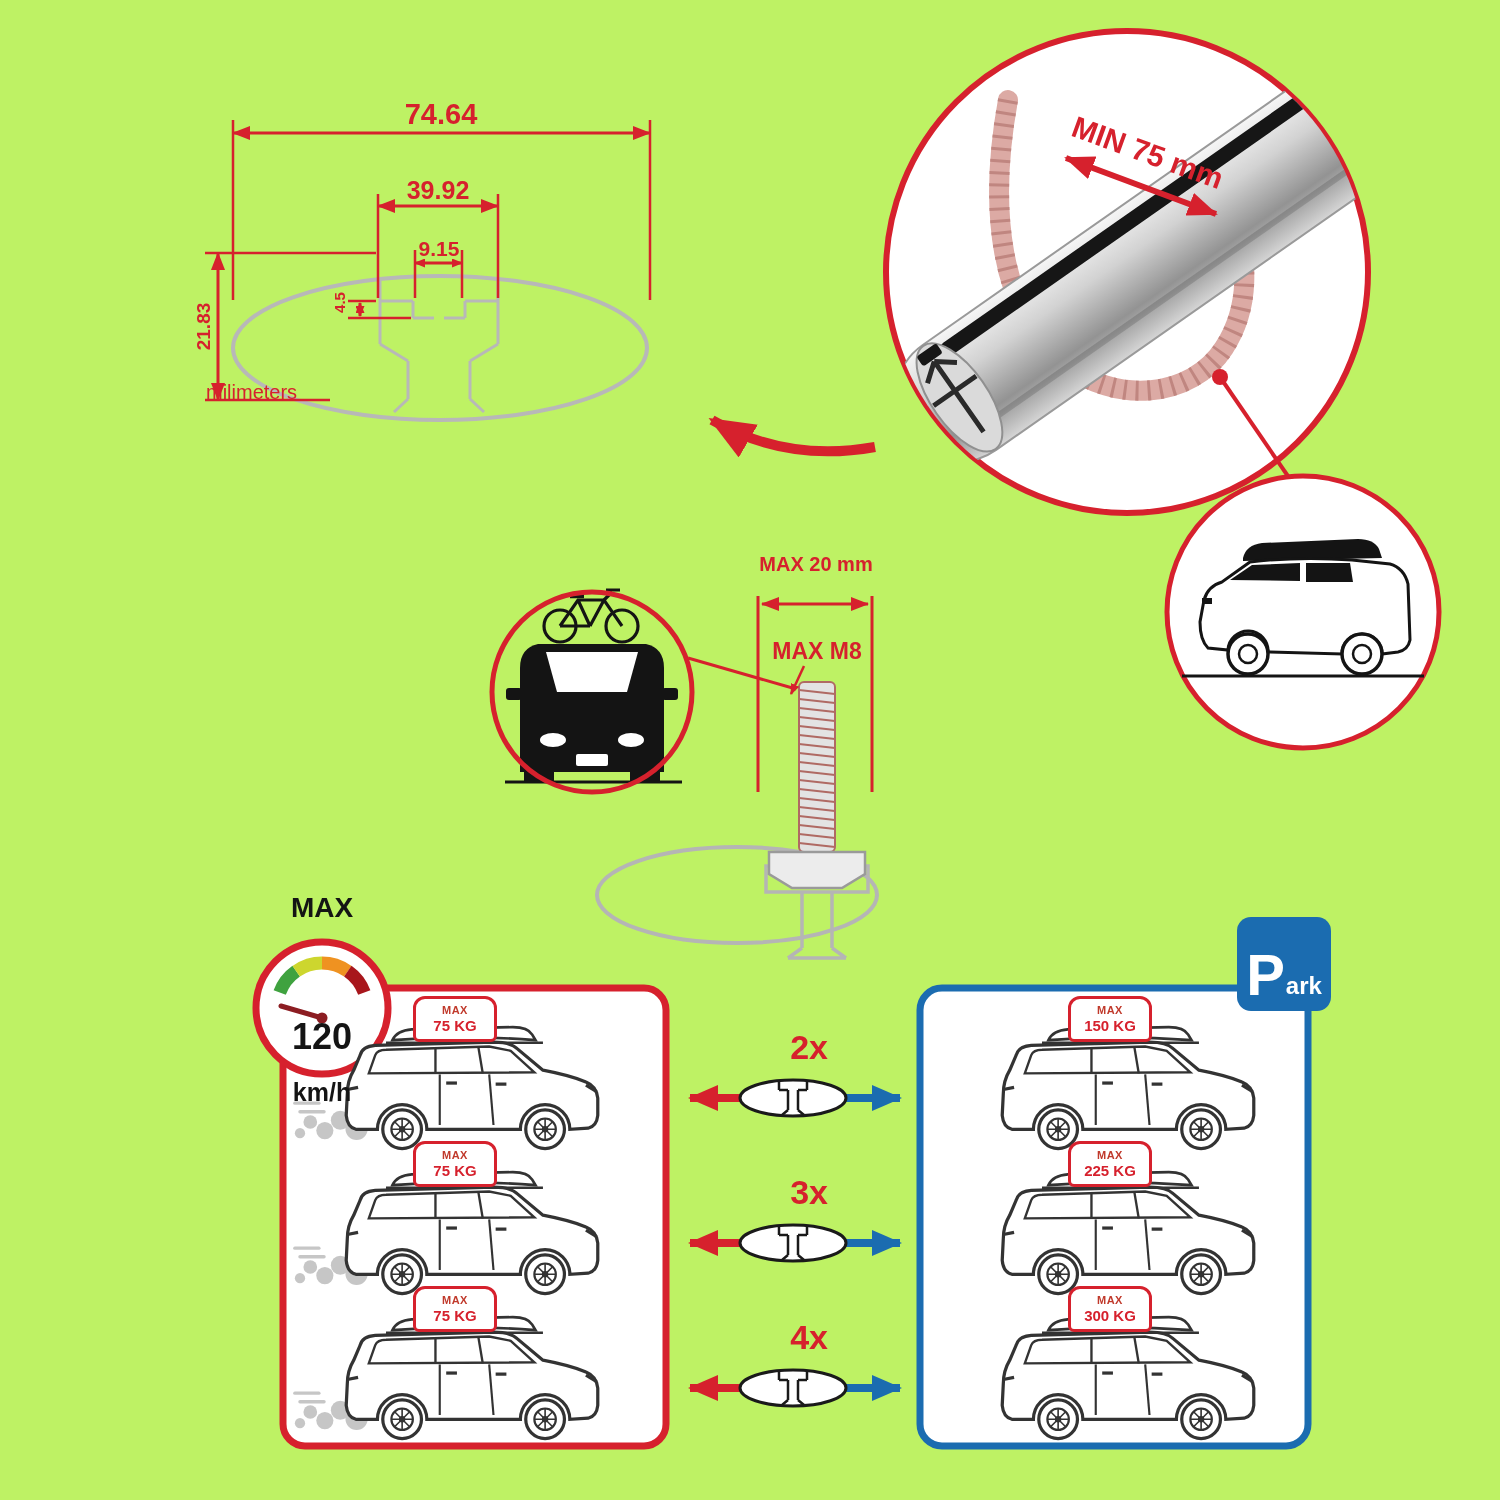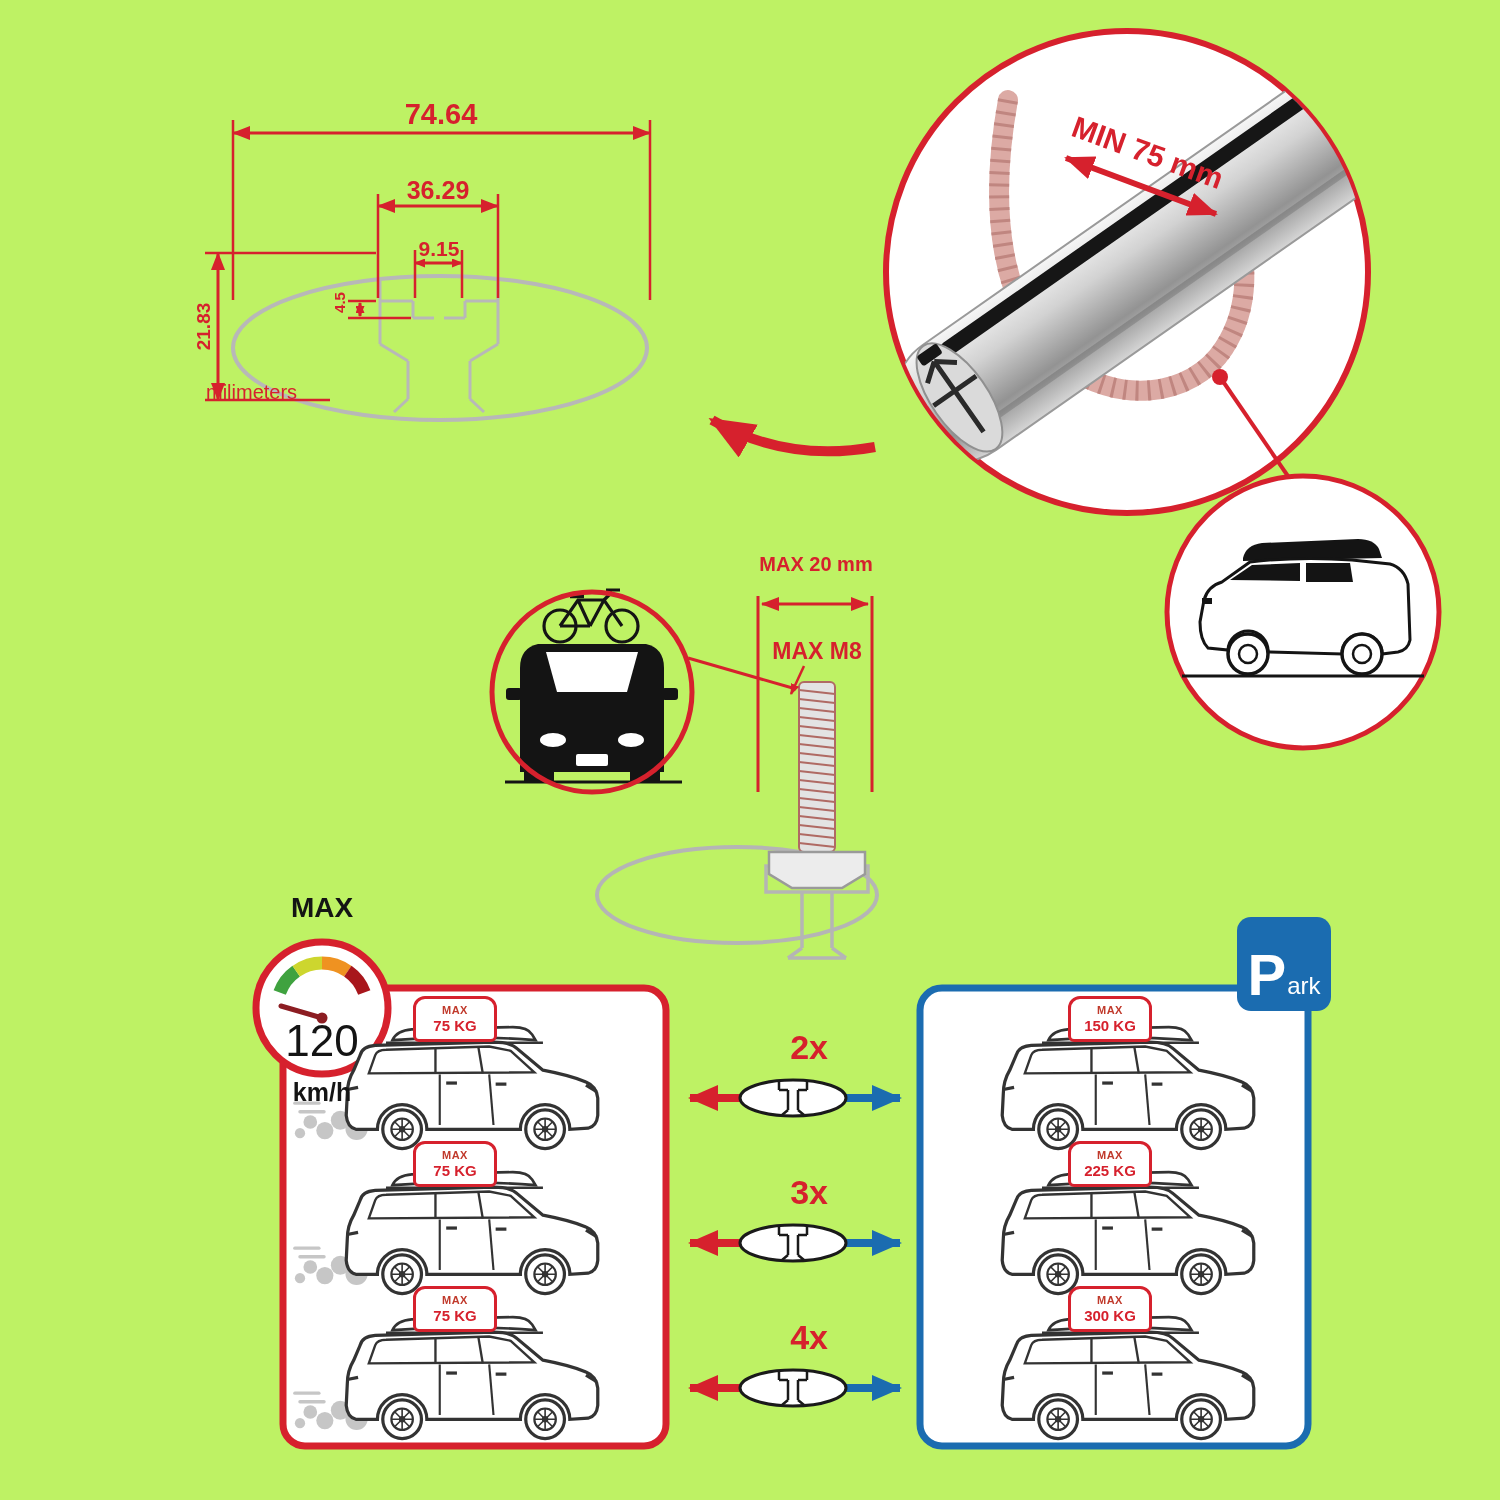--- a/index.html
+++ b/index.html
@@ -5,21 +5,21 @@
   html,body{margin:0;padding:0;background:#fff;}
   .canvas{position:relative;width:1500px;height:1500px;background:#bef264;overflow:hidden;font-family:"Liberation Sans",sans-serif;}
   .layer{position:absolute;left:0;top:0;}
   .t{position:absolute;line-height:1;white-space:nowrap;font-family:"Liberation Sans",sans-serif;}
   .red{color:#d6212d;}
   .blk{color:#141414;}
   .c{text-align:center;}
   .park{position:absolute;left:1237px;top:917px;width:94px;height:94px;background:#1b6cb0;border-radius:14px;
         display:flex;align-items:flex-end;justify-content:center;padding-bottom:12px;box-sizing:border-box;color:#fff;}
   .park-p{font-size:58px;font-weight:800;line-height:.85;}
-  .park-ark{font-size:24px;font-weight:400;margin-left:1px;line-height:1.1;text-align:center;}
+  .park-ark{font-size:24px;font-weight:700;margin-left:1px;line-height:1.1;text-align:center;}
   .load-sign{position:absolute;width:84px;height:46px;border:3px solid #d6212d;border-radius:12px 12px 6px 6px;background:#fff;
         display:flex;flex-direction:column;align-items:center;justify-content:center;gap:1px;box-sizing:border-box;}
   .ls1{font-size:11px;font-weight:700;color:#c0392b;letter-spacing:.5px;}
   .ls2{font-size:15px;font-weight:800;color:#d6212d;}
   .mult{position:absolute;width:70px;text-align:right;font-size:34px;font-weight:800;color:#d6212d;}
 </style>
 </head>
 <body>
 
 <div class="canvas">
@@ -234,33 +234,33 @@
   </g>
 
   <g>
     <use href="#suv" x="988" y="1025" width="280" height="129"></use>
     <use href="#suv" x="988" y="1170" width="280" height="129"></use>
     <use href="#suv" x="988" y="1315" width="280" height="129"></use>
   </g>
 </svg>
 
 <div class="t red c" style="left:341px;top:100px;width:200px;font-size:29px;font-weight:700">74.64</div>
-<div class="t red c" style="left:378px;top:178px;width:120px;font-size:25px;font-weight:700">36.29</div>
+<div class="t red c" style="left:378px;top:178px;width:120px;font-size:25px;font-weight:700">39.92</div>
 <div class="t red c" style="left:389px;top:238px;width:100px;font-size:21px;font-weight:700">9.15</div>
 <div class="t red c" style="left:322px;top:295px;width:34px;font-size:15px;font-weight:700;transform:rotate(-90deg)">4.5</div>
 <div class="t red c" style="left:168px;top:317px;width:70px;font-size:19px;font-weight:700;transform:rotate(-90deg)">21.83</div>
 <div class="t red" style="left:206px;top:382px;font-size:20px;font-weight:400">milimeters</div>
 
 <div class="t red c" style="left:1040px;top:138px;width:215px;font-size:30px;font-weight:800;transform:rotate(20deg)">MIN 75 mm</div>
 
 <div class="t red c" style="left:731px;top:554px;width:170px;font-size:20px;font-weight:800">MAX 20 mm</div>
 <div class="t red c" style="left:762px;top:640px;width:110px;font-size:23px;font-weight:800">MAX M8</div>
 
 <div class="t blk c" style="left:280px;top:894px;width:84px;font-size:28px;font-weight:800">MAX</div>
-<div class="t blk c" style="left:277px;top:1019px;width:90px;font-size:44px;font-weight:400">120</div>
+<div class="t blk c" style="left:277px;top:1019px;width:90px;font-size:36px;font-weight:700">120</div>
 <div class="t blk c" style="left:277px;top:1080px;width:90px;font-size:25px;font-weight:800">km/h</div>
 
 <div class="park">
   <span class="park-p">P</span>
       <span class="park-ark">ark</span>
 </div>
 
 <div class="mult" style="left:758px;top:1028px">2x</div>
 <div class="mult" style="left:758px;top:1173px">3x</div>
 <div class="mult" style="left:758px;top:1318px">4x</div>

